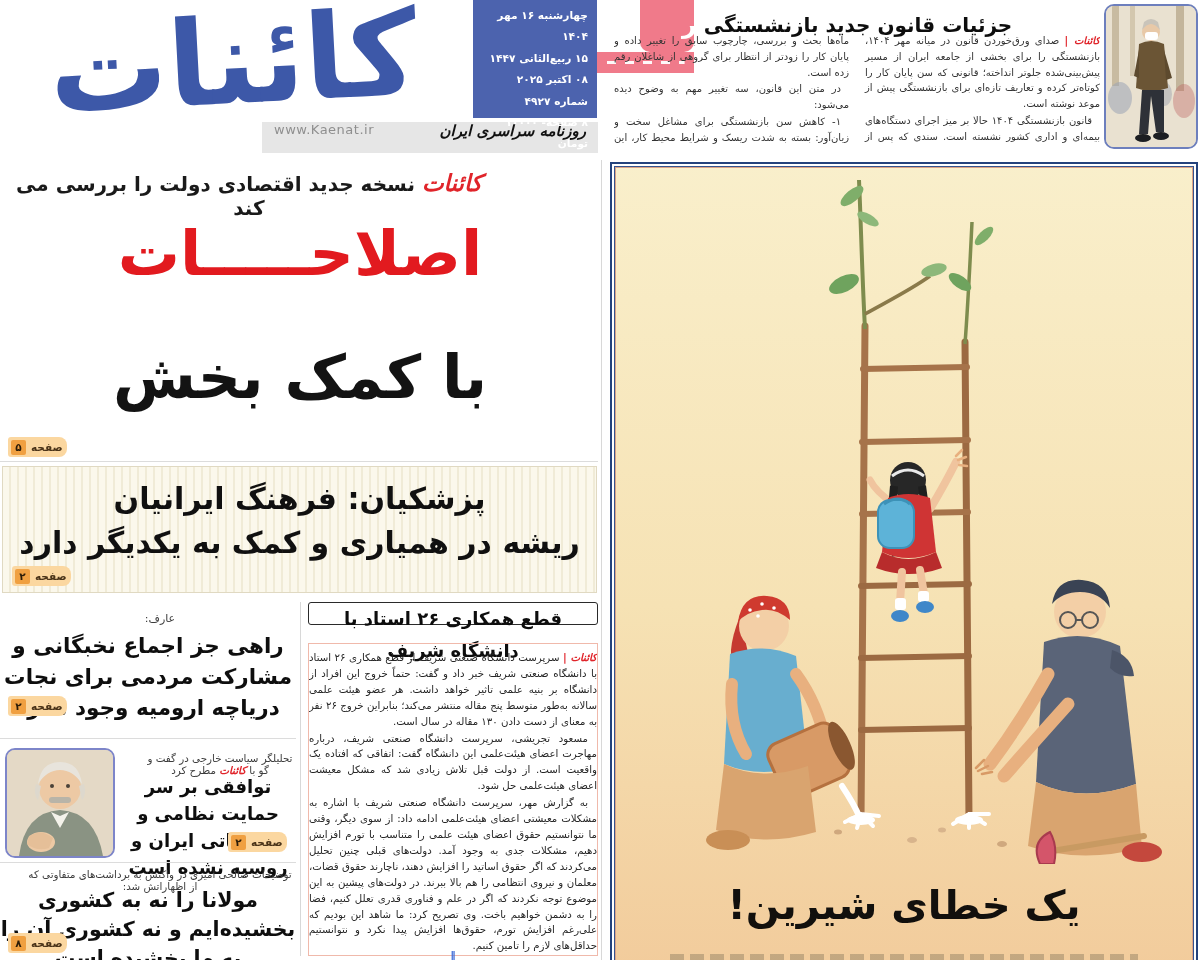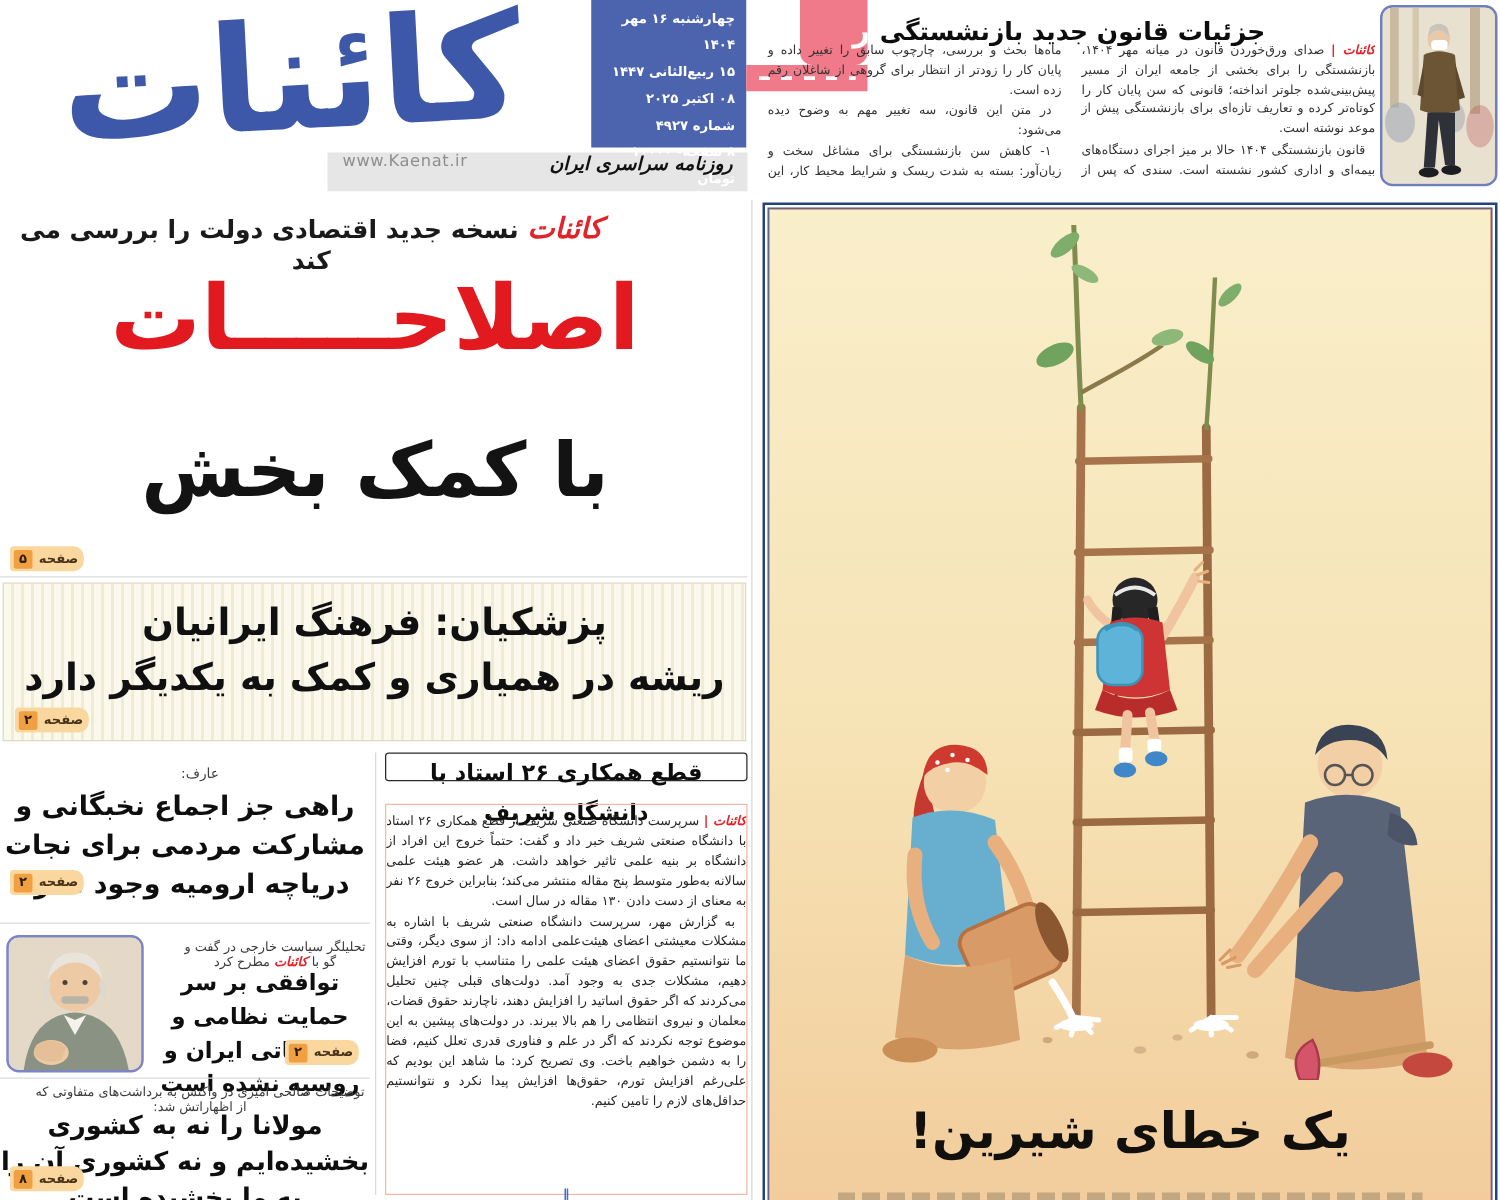--- a/index.html
+++ b/index.html
@@ -51,21 +51,21 @@
   #ret-body p:first-child { text-indent:0; }
   .brand-red { color:#e0242a; font-weight:bold; font-style:italic; }
   #ret-photo {
     left:1104px; top:4px; width:94px; height:145px;
     border:2px solid #6d7fbd; border-radius:10px; overflow:hidden; background:#e8e0d2;
   }
 
   
   #lead-kicker { left:0; top:170px; width:498px; font-size:20px; font-weight:bold; color:#1a1a1a; }
   #lead-kicker .brand-red { font-size:23px; }
-  #headline-red { left:0; top:192px; width:600px; font-size:72px; font-weight:900; color:#e21a1f; line-height:124px; }
+  #headline-red { left:0; top:192px; width:600px; font-size:62px; font-weight:900; color:#e21a1f; line-height:124px; }
   #headline-black { left:0; top:316px; width:600px; font-size:60px; font-weight:900; color:#131313; line-height:122px; }
 
   
   .badge {
     position:absolute; display:flex; align-items:center; direction:rtl; gap:5px;
     height:20px; background:#fbd7a0; border-radius:3px 8px 8px 3px; padding:0 4px 0 3px;
     font-size:10.5px; font-weight:bold; color:#4a3318;
   }
   .badge .num {
     width:15px; height:15px; background:#f0a041; color:#2b1c08; border-radius:2px;
@@ -249,20 +249,21 @@
   <div class="kicker-sm rtl" id="art-c-kicker">توضیحات صالحی امیری در واکنش به برداشت‌های متفاوتی که از اظهاراتش شد:</div>
   <div class="title-md rtl" id="art-c-title">مولانا را نه به کشوری بخشیده‌ایم و نه کشوری آن را به ما بخشیده است</div>
   <div class="badge" style="left:8px; top:933px;">
     <span>صفحه</span>
     <span class="num">۸</span>
   </div>
 
   <div class="abs rtl" id="sharif-title-box">قطع همکاری ۲۶ استاد با دانشگاه شریف</div>
   <div class="abs rtl" id="sharif-body">
     <p><span class="brand-red">کائنات |</span> <span>سرپرست دانشگاه صنعتی شریف از قطع همکاری ۲۶ استاد با دانشگاه صنعتی شریف خبر داد و گفت: حتماً خروج این افراد از دانشگاه بر بنیه علمی تاثیر خواهد داشت. هر عضو هیئت علمی سالانه به‌طور متوسط پنج مقاله منتشر می‌کند؛ بنابراین خروج ۲۶ نفر به معنای از دست دادن ۱۳۰ مقاله در سال است.</span></p>
+    <p>مسعود تجریشی، سرپرست دانشگاه صنعتی شریف، درباره مهاجرت اعضای هیئت‌علمی این دانشگاه گفت: اتفاقی که افتاده یک واقعیت است. از دولت قبل تلاش زیادی شد که مشکل معیشت اعضای هیئت‌علمی حل شود.</p>
     <p>به گزارش مهر، سرپرست دانشگاه صنعتی شریف با اشاره به مشکلات معیشتی اعضای هیئت‌علمی ادامه داد: از سوی دیگر، وقتی ما نتوانستیم حقوق اعضای هیئت علمی را متناسب با تورم افزایش دهیم، مشکلات جدی به وجود آمد. دولت‌های قبلی چنین تحلیل می‌کردند که اگر حقوق اساتید را افزایش دهند، ناچارند حقوق قضات، معلمان و نیروی انتظامی را هم بالا ببرند. در دولت‌های پیشین به این موضوع توجه نکردند که اگر در علم و فناوری قدری تعلل کنیم، فضا را به دشمن خواهیم باخت. وی تصریح کرد: ما شاهد این بودیم که علی‌رغم افزایش تورم، حقوق‌ها افزایش پیدا نکرد و نتوانستیم حداقل‌های لازم را تامین کنیم.</p>
 
   </div>
   <div class="abs" id="sharif-endmark">‖</div>
 
   <div class="abs" id="cartoon-box">
     <svg width="584" height="700" viewBox="0 0 584 700">
 
       <line x1="253" y1="162" x2="249" y2="655" stroke="#a6734a" stroke-width="7" stroke-linecap="round"></line>
       <line x1="353" y1="178" x2="357" y2="655" stroke="#9c6a42" stroke-width="7" stroke-linecap="round"></line>

